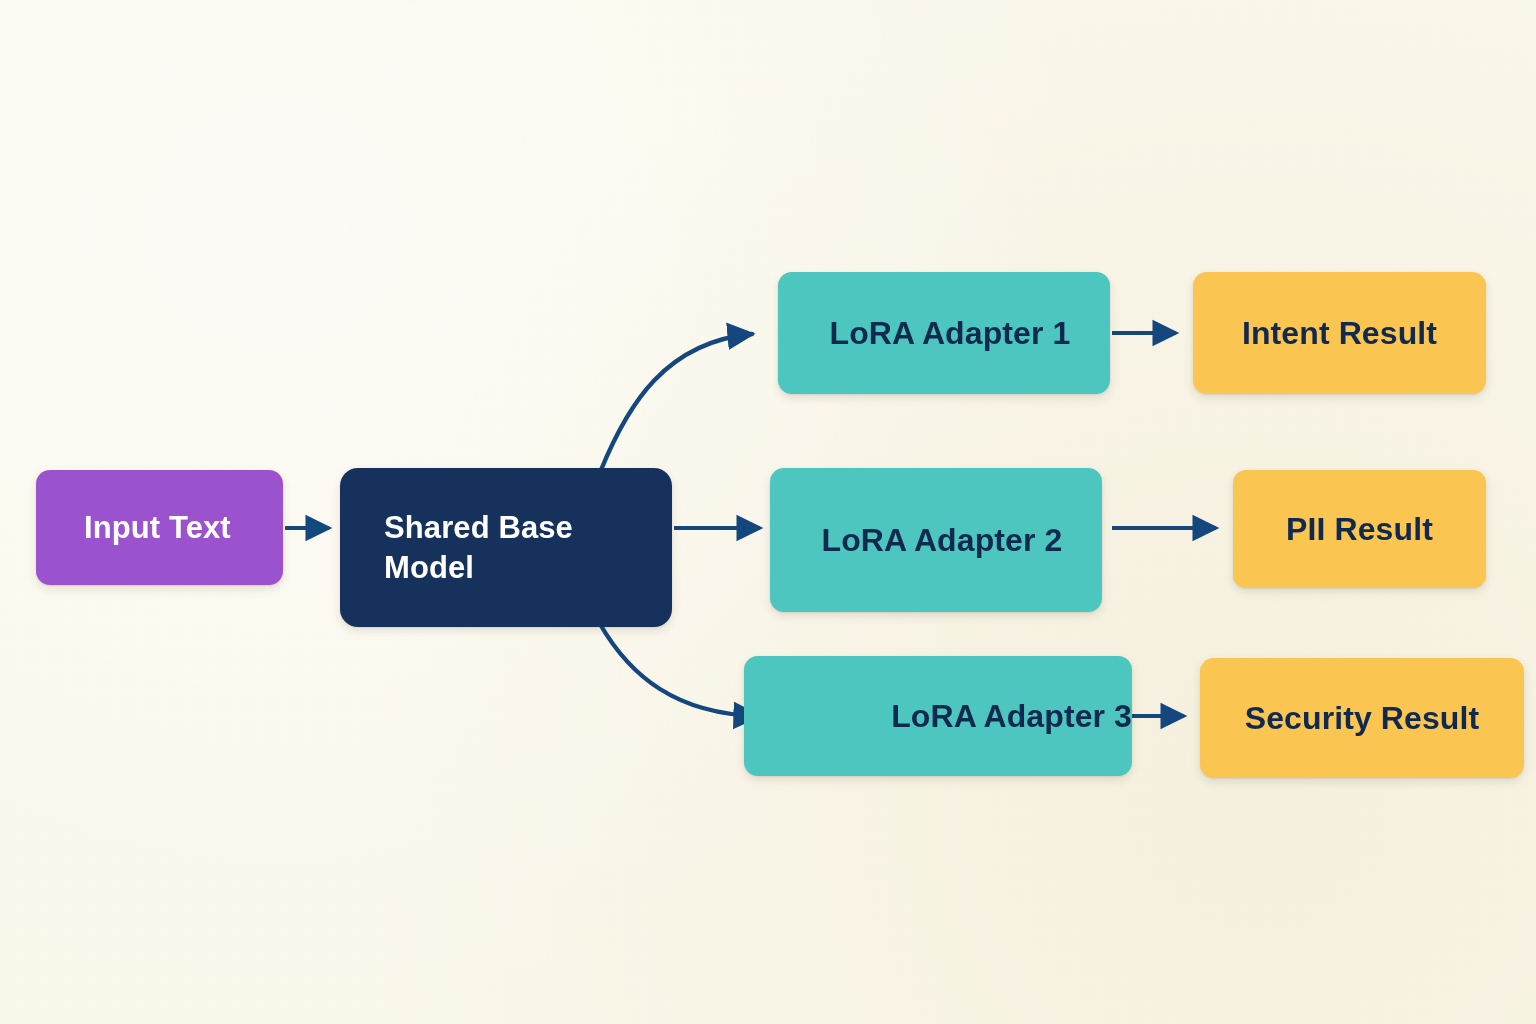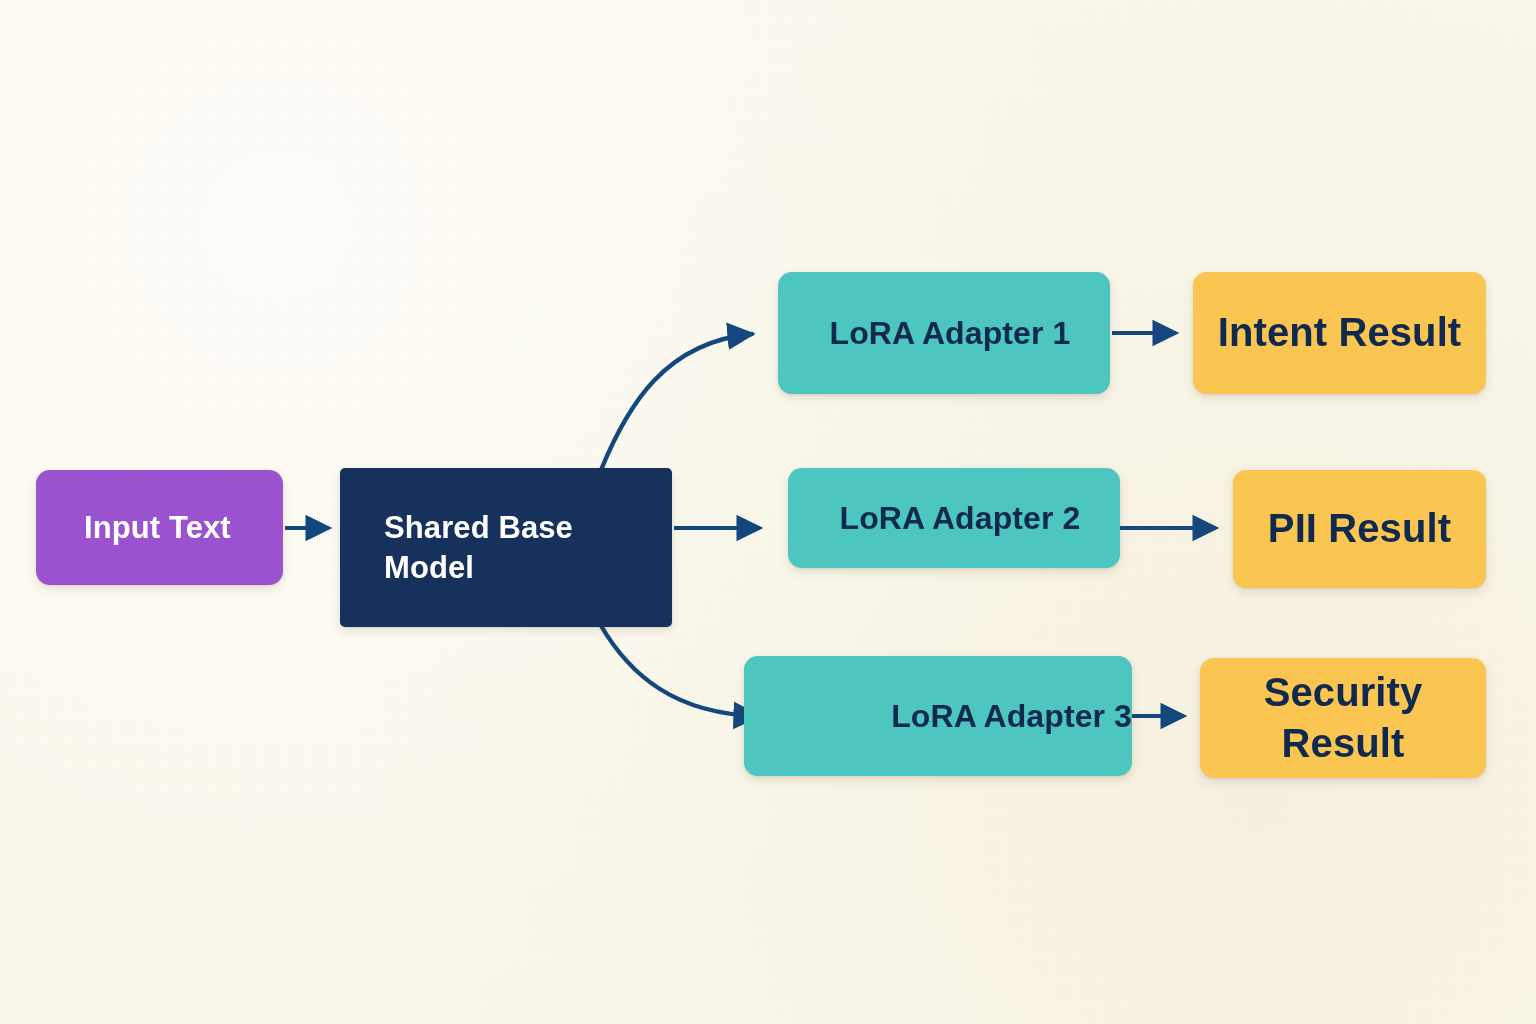--- a/index.html
+++ b/index.html
@@ -51,37 +51,37 @@
     padding-right: 20px;
     justify-content: center;
   }
   .node-base {
     background: #16315c;
     color: #ffffff;
     font-size: 31px;
     font-weight: 600;
     padding-left: 44px;
     padding-right: 24px;
-    border-radius: 5px;
+    border-radius: 18px;
     justify-content: flex-start;
     white-space: pre-line;
   }
   .node-adapter {
     background: #4dc6bf;
     color: #10294f;
     font-size: 32px;
     font-weight: 600;
     justify-content: center;
     text-align: center;
     padding-left: 12px;
   }
   .node-result {
     background: #fbc551;
     color: #10294f;
-    font-size: 40px;
+    font-size: 32px;
     font-weight: 600;
     justify-content: center;
     text-align: center;
   }
   #edges {
     position: absolute;
     left: 0;
     top: 0;
     width: 1536px;
     height: 1024px;
@@ -123,33 +123,33 @@
 
   <div class="node node-base" style="left:340px; top:468px; width:332px; height:159px;">
     <span class="label">Shared Base
 Model</span>
   </div>
 
   <div class="node node-adapter" style="left:778px; top:272px; width:332px; height:122px;">
     <span class="label">LoRA Adapter 1</span>
   </div>
 
-  <div class="node node-adapter" style="left:788px; top:468px; width:332px; height:100px;">
+  <div class="node node-adapter" style="left:770px; top:468px; width:332px; height:144px;">
     <span class="label">LoRA Adapter 2</span>
   </div>
 
   <div class="node node-adapter" style="left:744px; top:656px; width:388px; height:120px;text-align:right;">
     <span class="label">LoRA Adapter 3</span>
   </div>
 
   <div class="node node-result" style="left:1193px; top:272px; width:293px; height:122px;">
     <span class="label">Intent Result</span>
   </div>
 
   <div class="node node-result" style="left:1233px; top:470px; width:253px; height:118px;border-radius:13px;">
     <span class="label">PII Result</span>
   </div>
 
-  <div class="node node-result" style="left:1200px; top:658px; width:286px; height:120px;">
+  <div class="node node-result" style="left:1200px; top:658px; width:324px; height:120px;">
     <span class="label">Security Result</span>
   </div>
 
 </div>
 
 </body></html>

